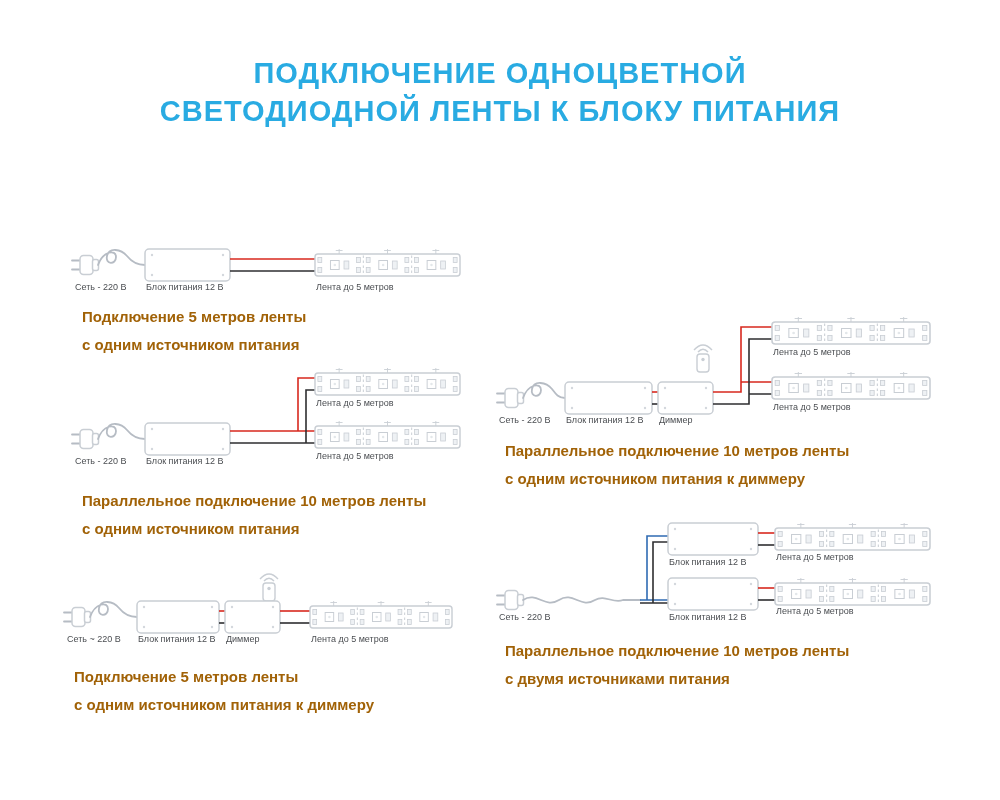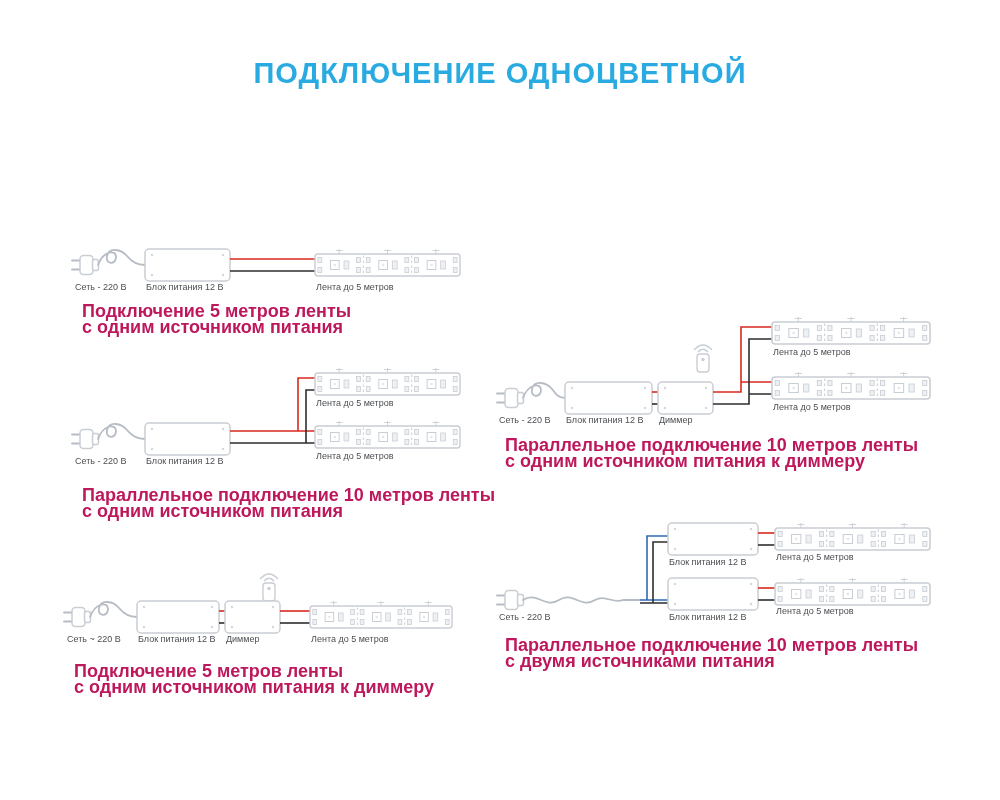--- a/index.html
+++ b/index.html
@@ -2,21 +2,21 @@
 <html><head>
 <meta charset="utf-8">
 <style>
   html,body{margin:0;padding:0;background:#fff;}
   .page{position:relative;width:1000px;height:800px;background:#ffffff;overflow:hidden;
         font-family:"Liberation Sans",sans-serif;}
   .title{position:absolute;top:54px;left:0;width:100%;text-align:center;
          color:#29abe2;font-weight:700;font-size:29px;line-height:38px;letter-spacing:1px;}
   .diag{position:absolute;}
   .diag svg{display:block;overflow:visible;}
-  .caption{color:#be185d;font-weight:700;font-size:18px;line-height:16px;white-space:pre-line;}
+  .caption{color:#a16207;font-weight:700;font-size:15px;line-height:28px;white-space:pre-line;}
   
   .box{fill:#fff;stroke:#c9ced4;stroke-width:1.5;}
   .cable{fill:none;stroke:#b6bcc4;stroke-width:1.8;stroke-linecap:round;}
   .wr{fill:none;stroke:#d8281e;stroke-width:1.6;}
   .wk{fill:none;stroke:#2e2e30;stroke-width:1.6;}
   .wb{fill:none;stroke:#2f6bb3;stroke-width:1.6;}
   .dot{fill:#d3d8dd;}
   .lbl{font-family:"Liberation Sans",sans-serif;font-size:9px;fill:#4b4e52;}
 </style>
 </head>
@@ -54,20 +54,21 @@
         <path d="M-9,-2 Q0,-12 9,-2" fill="none" stroke="#c9ced4" stroke-width="1.4"></path>
         <path d="M-5,0 Q0,-5.5 5,0" fill="none" stroke="#c9ced4" stroke-width="1.4"></path>
         <rect x="-6" y="2" width="12" height="18" rx="3" fill="#fff" stroke="#c9ced4" stroke-width="1.4"></rect>
         <circle cx="0" cy="7.5" r="1.7" fill="#c9ced4"></circle>
       </g>
     </defs>
   </svg>
 
   <div class="title">
     <div>ПОДКЛЮЧЕНИЕ ОДНОЦВЕТНОЙ</div>
+    <div>СВЕТОДИОДНОЙ ЛЕНТЫ К БЛОКУ ПИТАНИЯ</div>
   </div>
 
   <div class="diag" style="left:70px;top:240px">
     <svg width="400" height="55" viewBox="0 0 400 55">
       <use href="#plug" xlink:href="#plug" transform="translate(27,25)"></use>
       <path class="cable" d="m28,25 c5,-14 18,-16 18,-8 c0,8 -11,8 -9,-1 c2,-9 14,-7 20,0 c4,5 9,9 18,9"></path>
       <g>
         <rect class="box" x="75" y="9" width="85" height="32" rx="4"></rect>
         <circle class="dot" cx="82" cy="15" r="1.2"></circle>
           <circle class="dot" cx="82" cy="35" r="1.2"></circle>

